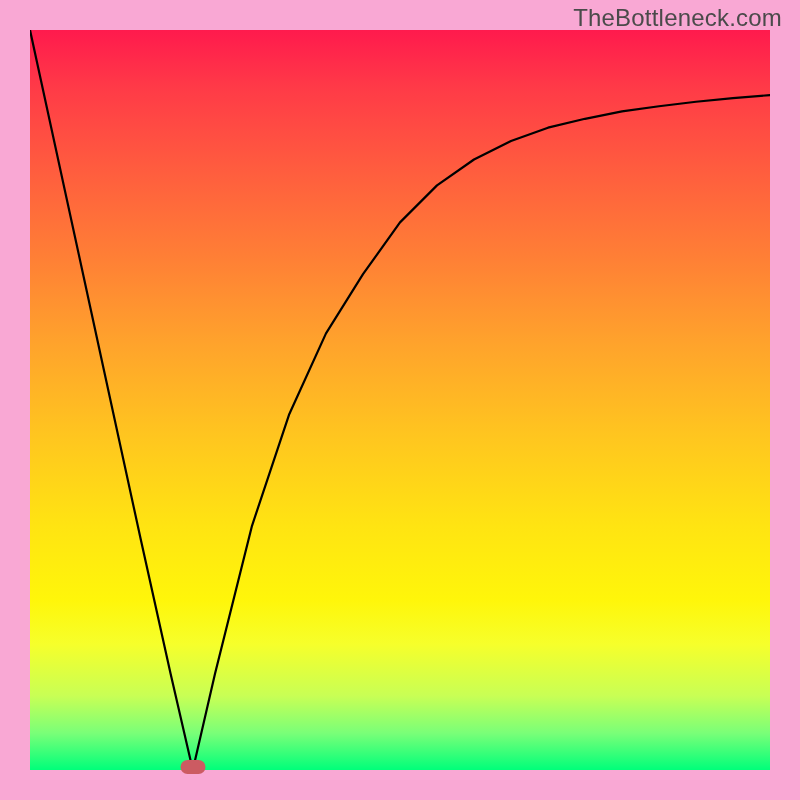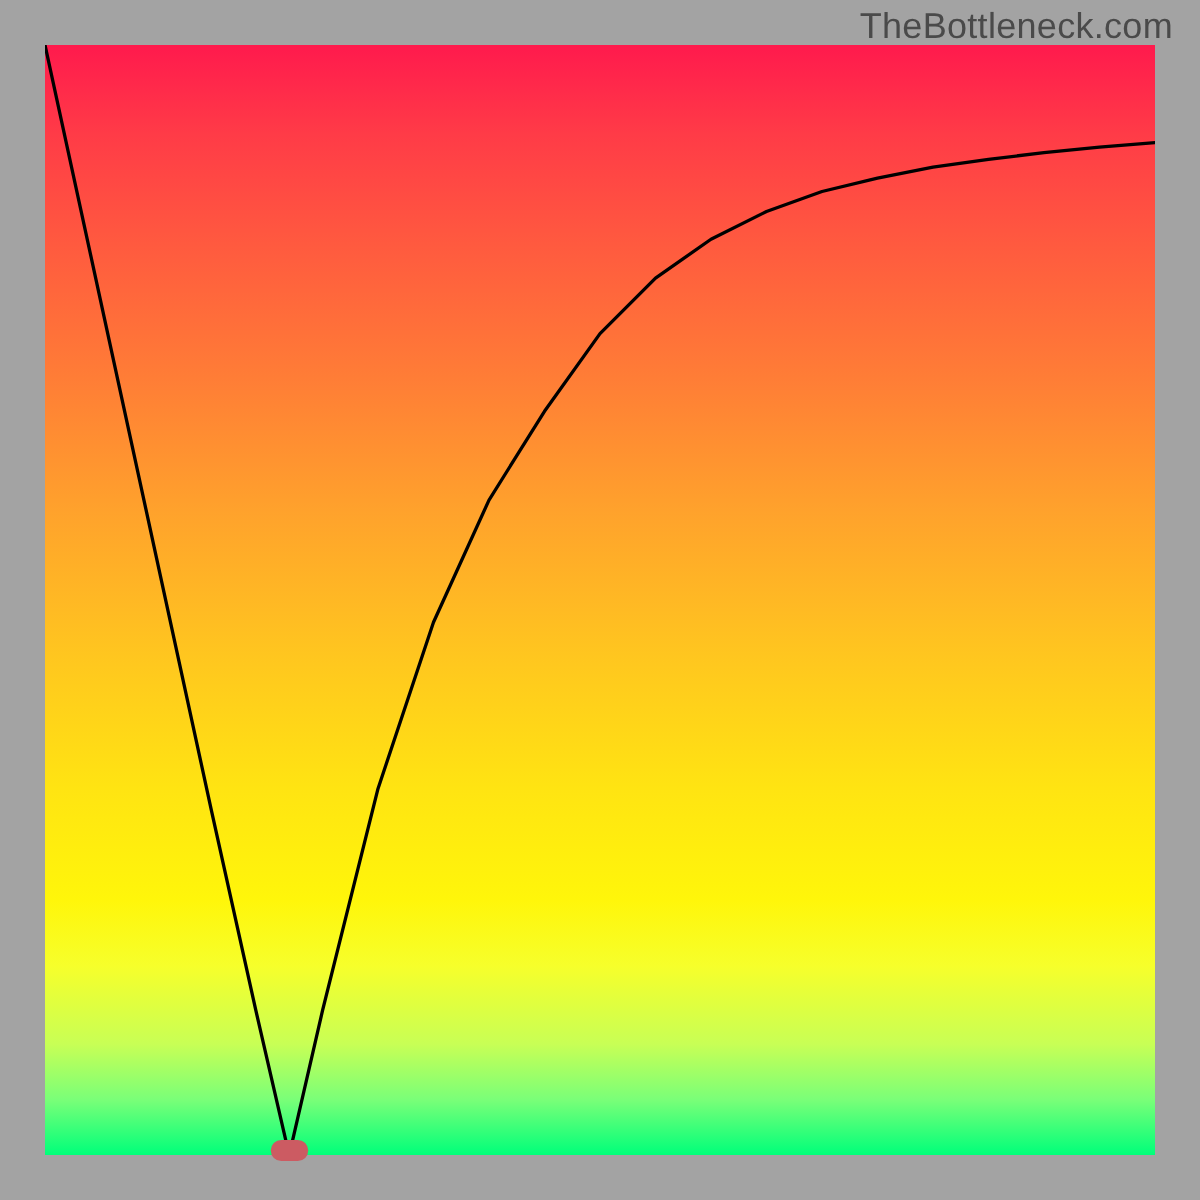--- a/index.html
+++ b/index.html
@@ -8,21 +8,21 @@
     width: 800px;
     height: 800px;
     background: #000;
     overflow: hidden;
     font-family: Arial, Helvetica, sans-serif;
   }
   .frame {
     position: relative;
     width: 800px;
     height: 800px;
-    background: #a3a3a3;
+    background: #f9a8d4;
   }
   .watermark {
     position: absolute;
     top: 4px;
     right: 18px;
     color: #4a4a4a;
     font-size: 24px;
     font-weight: 500;
     letter-spacing: 0.2px;
     z-index: 4;

